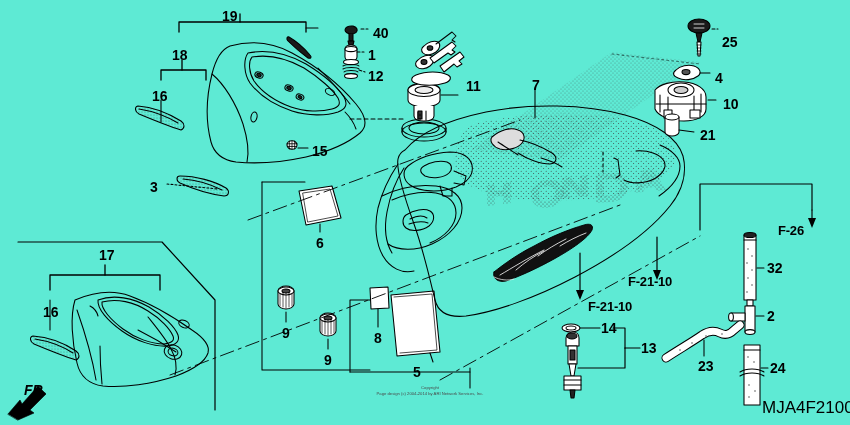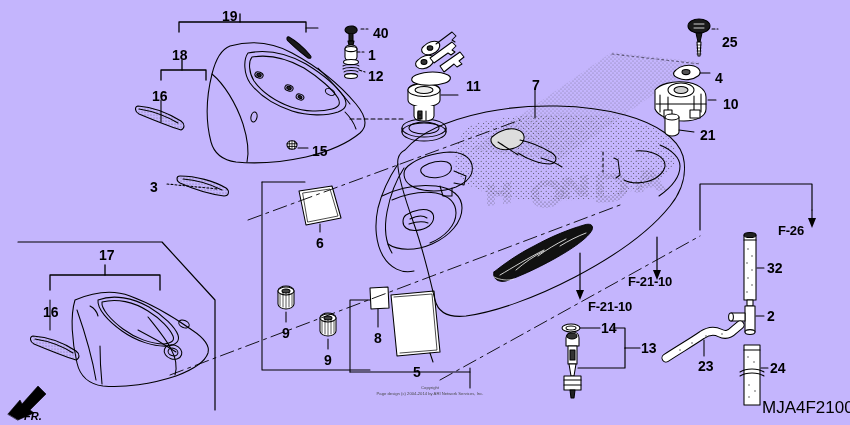--- a/index.html
+++ b/index.html
@@ -1,35 +1,35 @@
 <!DOCTYPE html>
 <html><head>
 <meta charset="utf-8">
 <style>
   html,body{margin:0;padding:0;background:#ffffff;}
   body{
     font-family:"Liberation Sans", sans-serif;
     width:850px;height:425px;overflow:hidden;
   }
   #diagram-root{
-    position:relative;width:850px;height:425px;background:#c4b5fd;
+    position:relative;width:850px;height:425px;background:#5eead4;
   }
   #art{position:absolute;left:0;top:0;width:850px;height:425px;}
   .lbl{
     position:absolute;
     font-family:"Liberation Sans", sans-serif;
     font-weight:bold;
     color:#000000;
     line-height:1;
     white-space:nowrap;
     user-select:none;
   }
   .num{font-size:14px;}
   .ref{font-size:13px;letter-spacing:-0.2px;}
-  .fr{font-size:11px;font-style:italic;margin-top:28px;}
+  .fr{font-size:14px;font-style:italic;}
   .code{font-size:17px;font-weight:normal;}
   .copy{
     position:absolute;font-size:4.2px;font-weight:normal;color:#4a4a4a;
     text-align:center;line-height:1.45;white-space:nowrap;
     font-family:"Liberation Sans", sans-serif;
   }
 </style>
 </head>
 <body>
 

